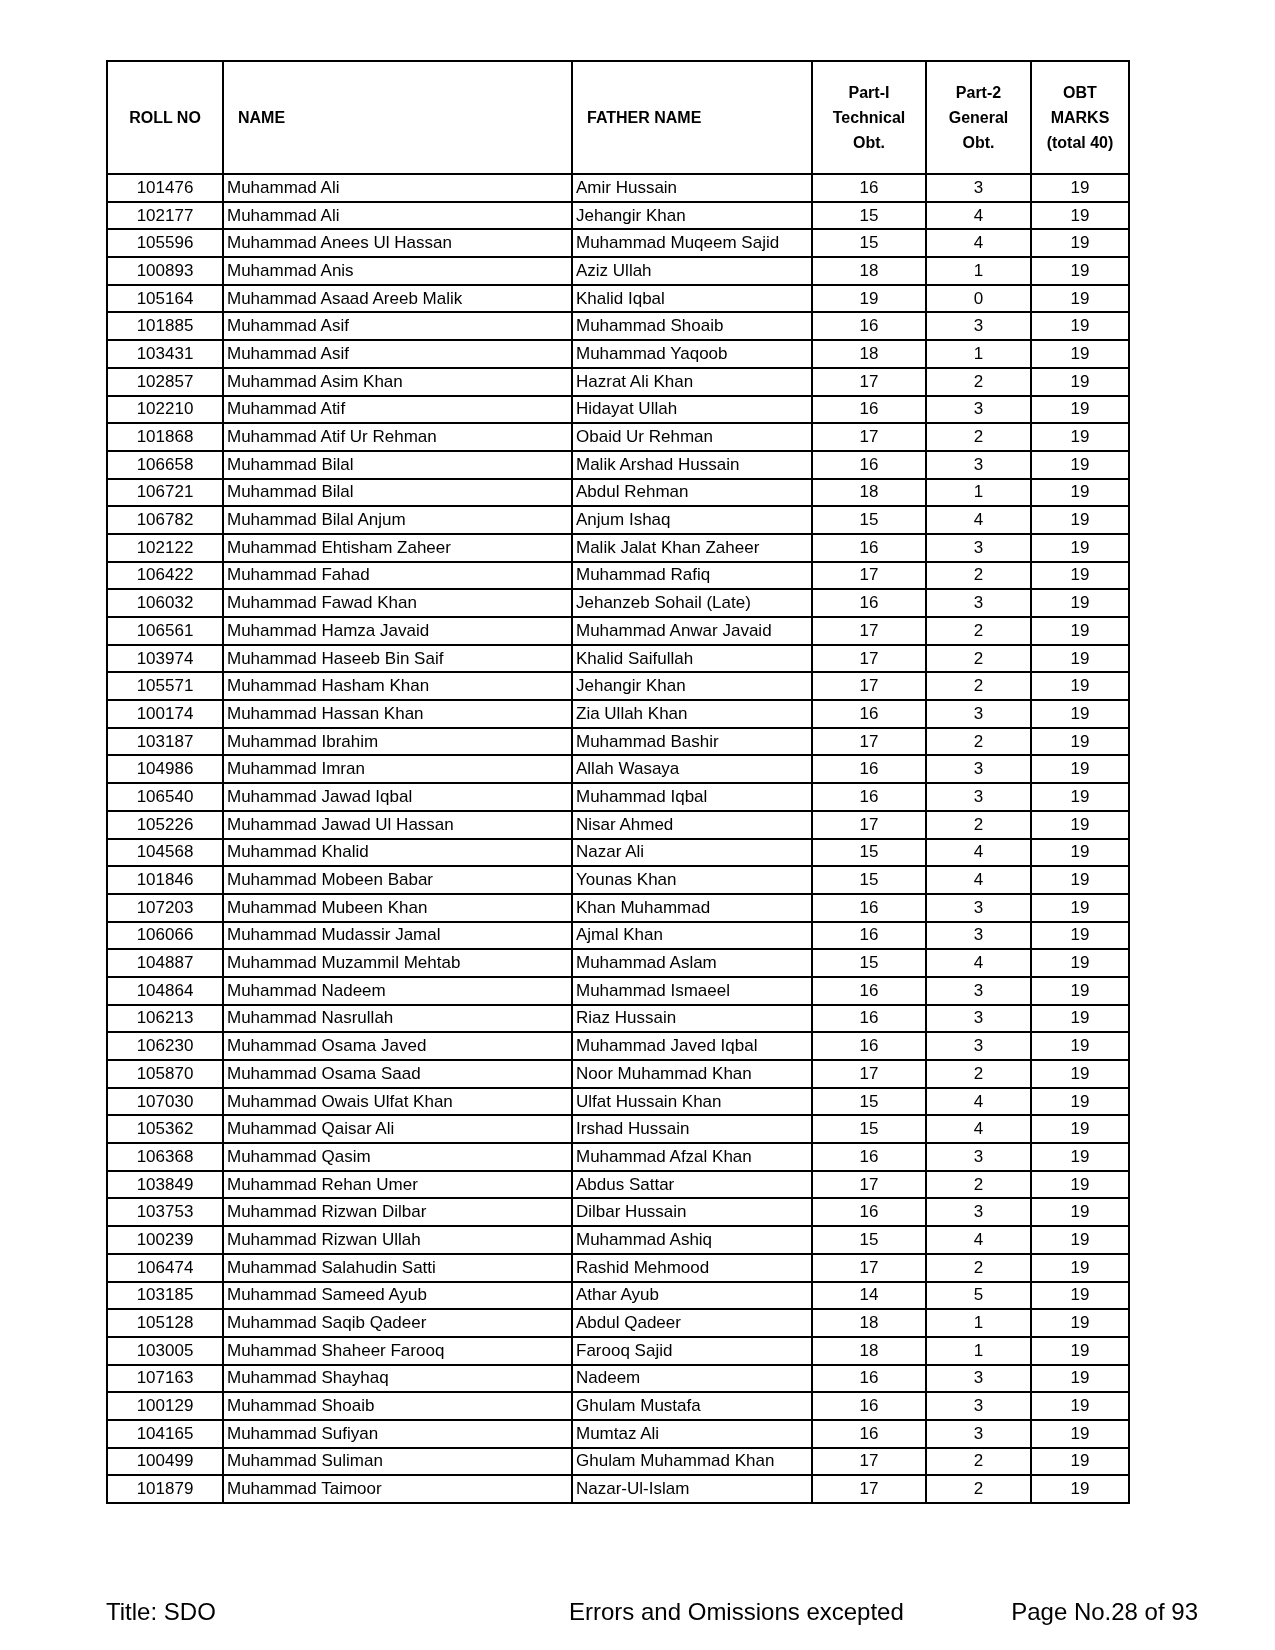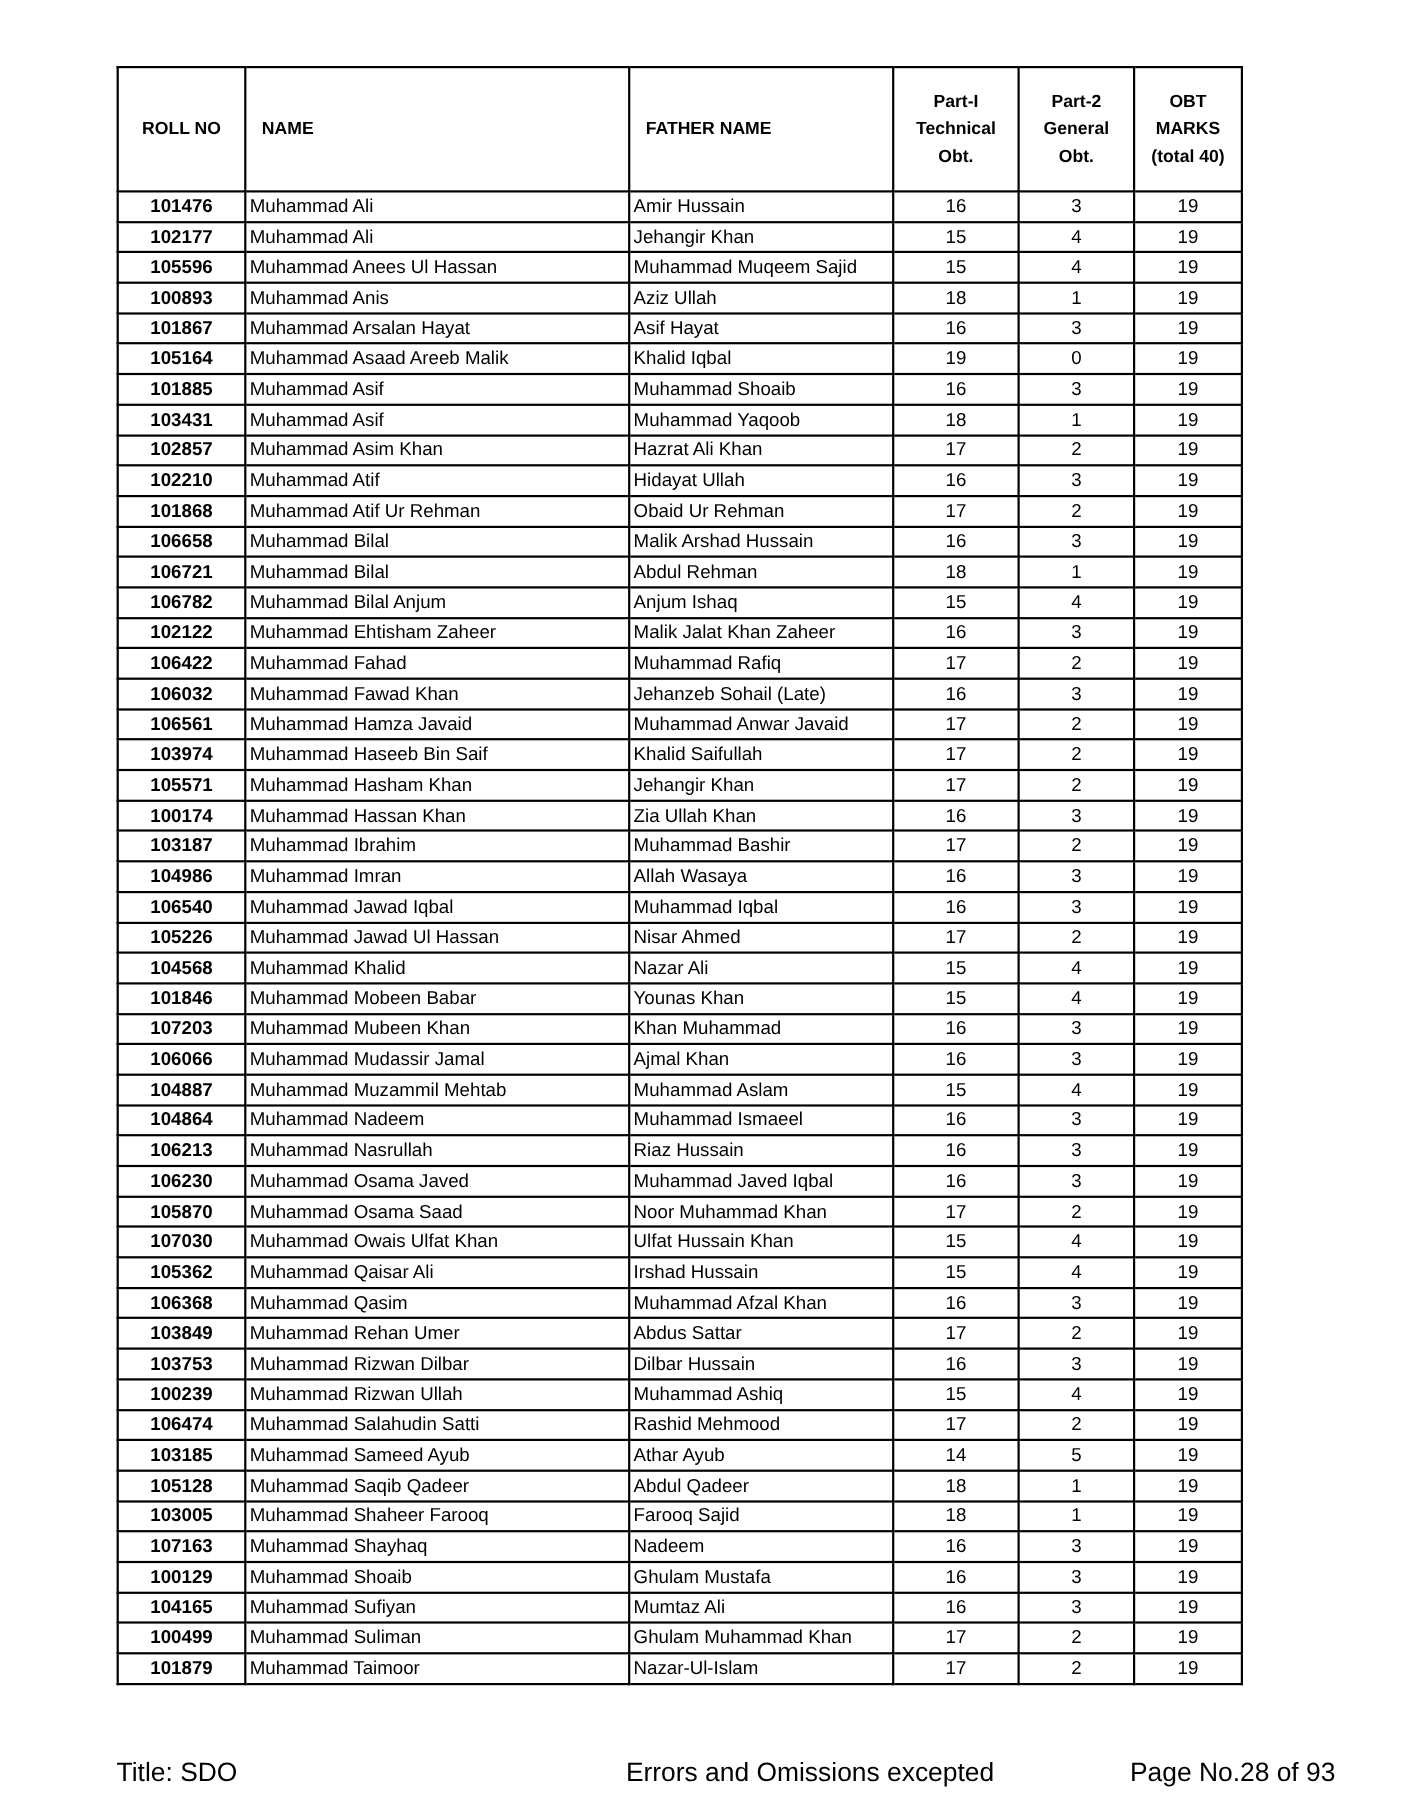--- a/index.html
+++ b/index.html
@@ -3,34 +3,34 @@
 <meta charset="utf-8">
 <style>
   html, body { margin: 0; padding: 0; background: #ffffff; }
   body { width: 1275px; height: 1650px; position: relative; font-family: "Liberation Sans", sans-serif; color: #000; }
   .sheet { position: absolute; left: 106px; top: 60px; }
   table { border-collapse: collapse; table-layout: fixed; }
   th, td { border: 2px solid #000; padding: 0; }
   th { height: 111px; font-weight: bold; font-size: 16px; line-height: 25px; text-align: center; vertical-align: middle; }
   th.left { text-align: left; padding-left: 14px; }
   td { height: 25.7px; font-size: 17px; line-height: 20px; vertical-align: middle; white-space: nowrap; overflow: hidden; }
-  td.roll { text-align: center; font-weight: bold; }
+  td.roll { text-align: center; font-weight: normal; }
   td.txt { text-align: left; padding-left: 3px; }
   td.num { text-align: center; }
   col.c-roll { width: 116px; }
   col.c-name { width: 349px; }
   col.c-father { width: 240px; }
   col.c-p1 { width: 114px; }
   col.c-p2 { width: 105px; }
   col.c-obt { width: 98px; }
   .footer { position: absolute; top: 1598px; left: 106px; width: 1108px; height: 24px; font-size: 24px; }
   .footer span { position: absolute; top: 0; white-space: nowrap; }
   .f-left { left: 0; }
   .f-center { left: 423px; margin-left: 40px; }
-  .f-right { right: 0; text-align: center; }
+  .f-right { right: 16px; text-align: center; }
 </style>
 </head>
 <body>
 
 <div class="sheet">
   <table>
     <colgroup>
       <col class="c-roll">
         <col class="c-name">
         <col class="c-father">
@@ -87,28 +87,20 @@
         </tr>
         <tr>
           <td class="roll">100893</td>
           <td class="txt">Muhammad Anis</td>
           <td class="txt">Aziz Ullah</td>
           <td class="num">18</td>
           <td class="num">1</td>
           <td class="num">19</td>
         </tr>
         <tr>
-          <td class="roll">101867</td>
-          <td class="txt">Muhammad Arsalan Hayat</td>
-          <td class="txt">Asif Hayat</td>
-          <td class="num">16</td>
-          <td class="num">3</td>
-          <td class="num">19</td>
-        </tr>
-        <tr>
           <td class="roll">105164</td>
           <td class="txt">Muhammad Asaad Areeb Malik</td>
           <td class="txt">Khalid Iqbal</td>
           <td class="num">19</td>
           <td class="num">0</td>
           <td class="num">19</td>
         </tr>
         <tr>
           <td class="roll">101885</td>
           <td class="txt">Muhammad Asif</td>

